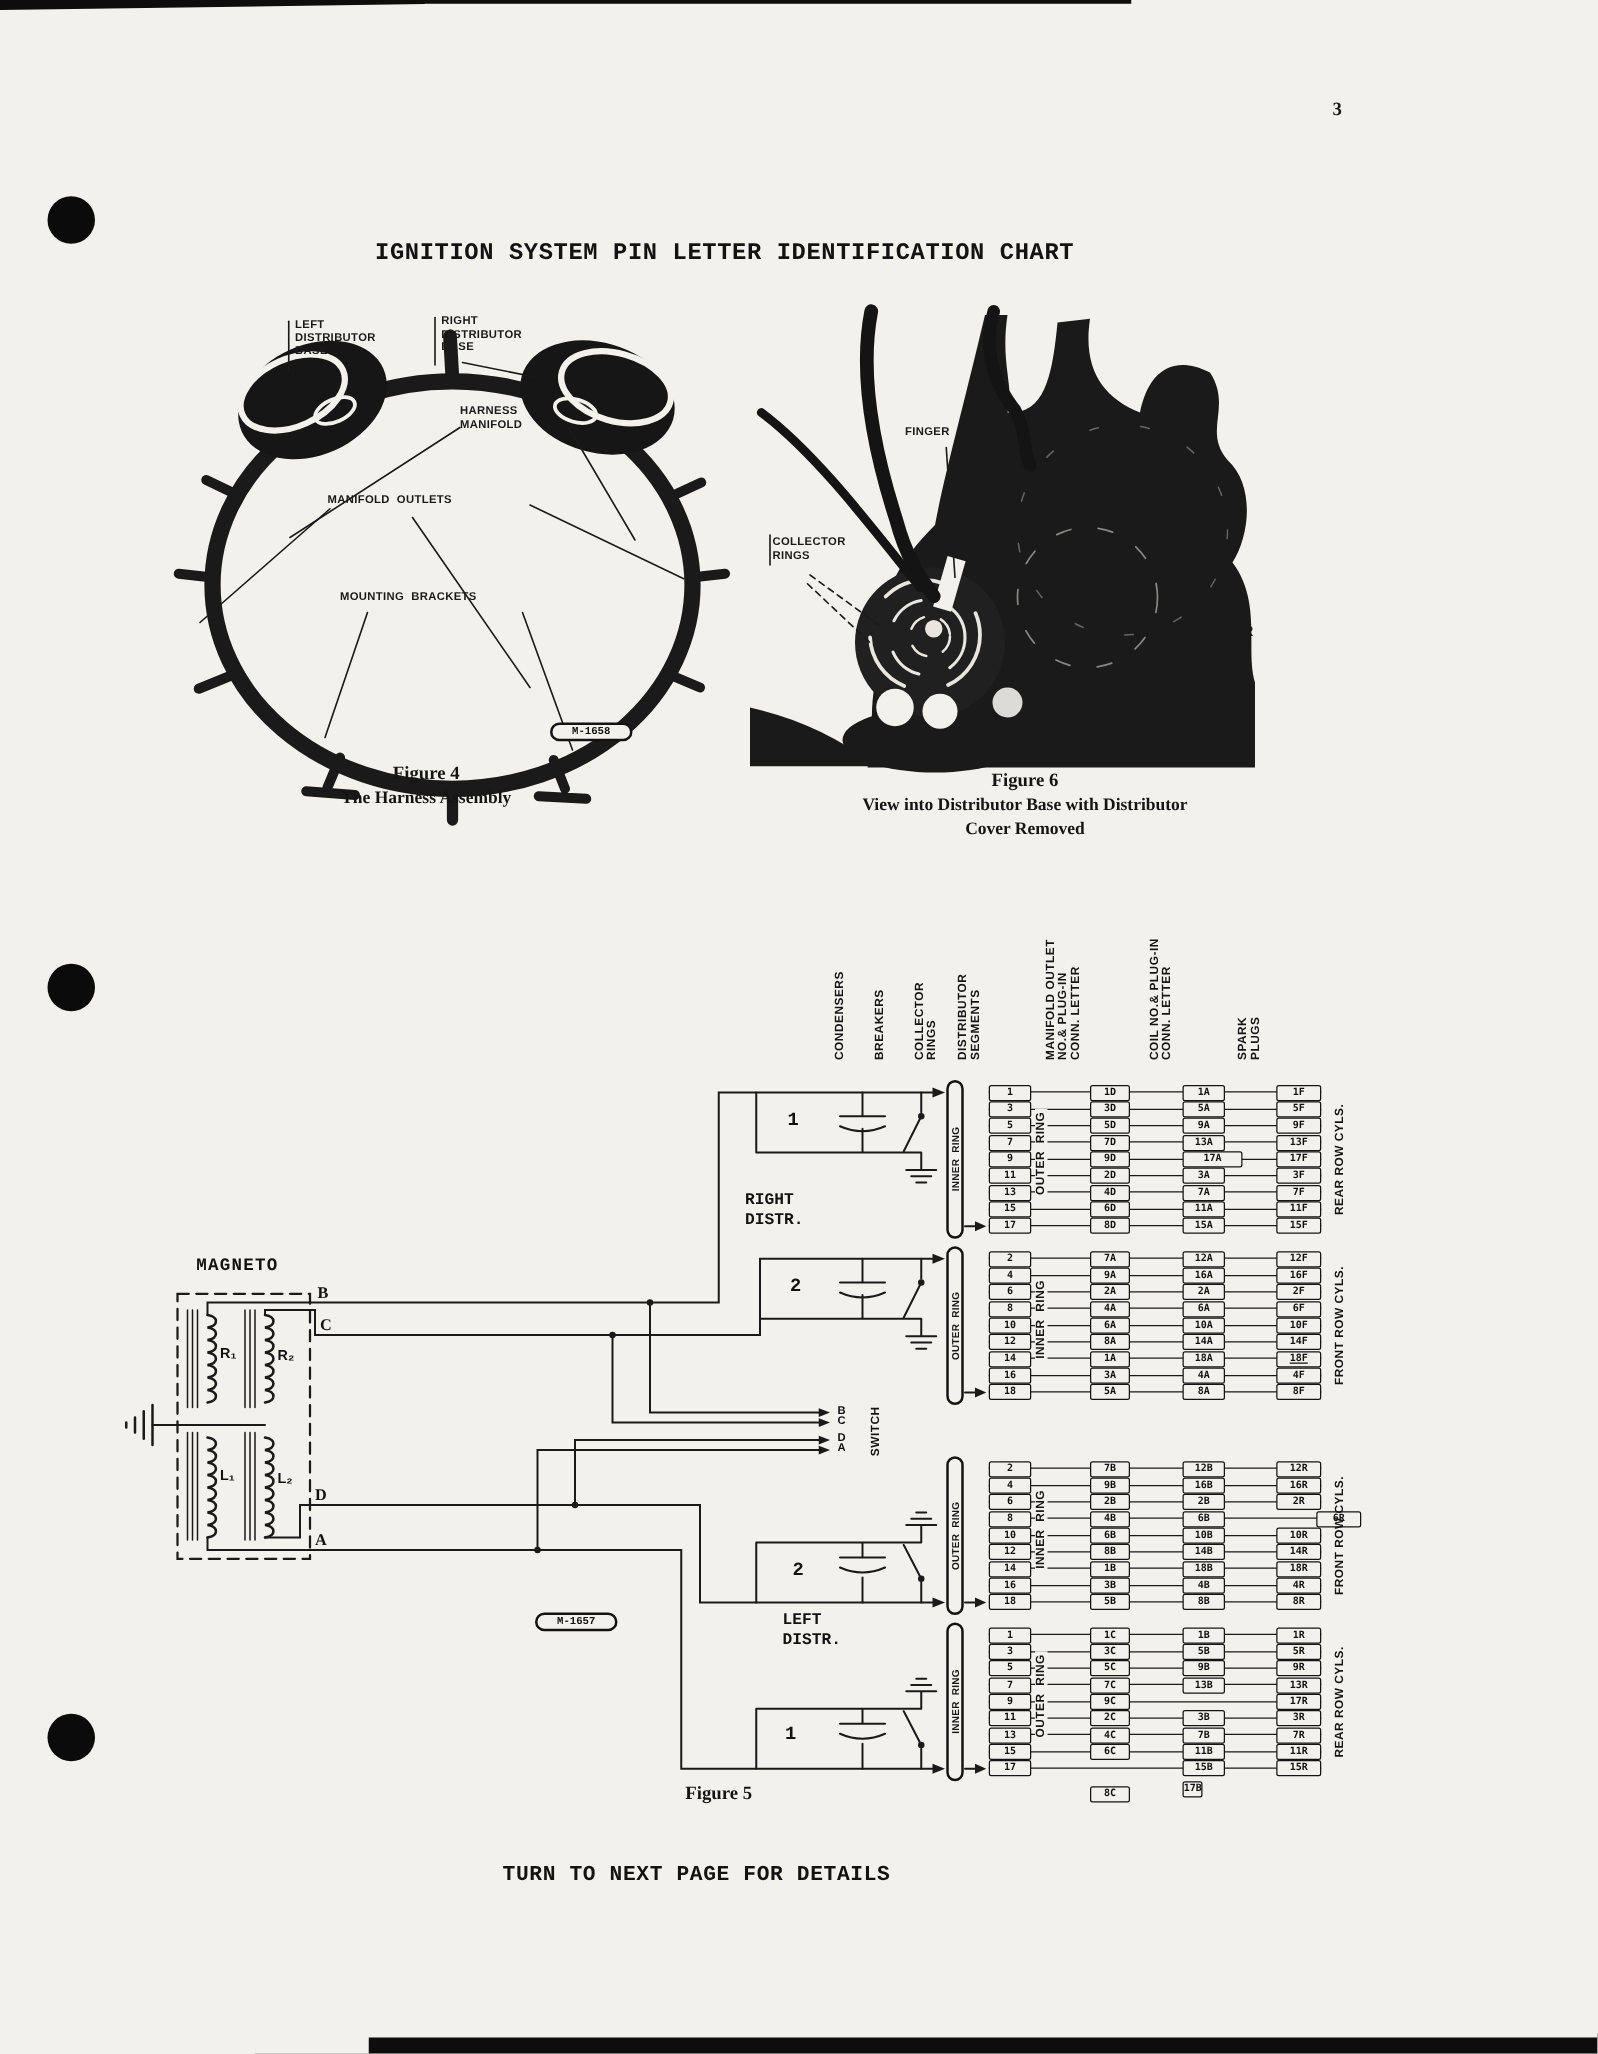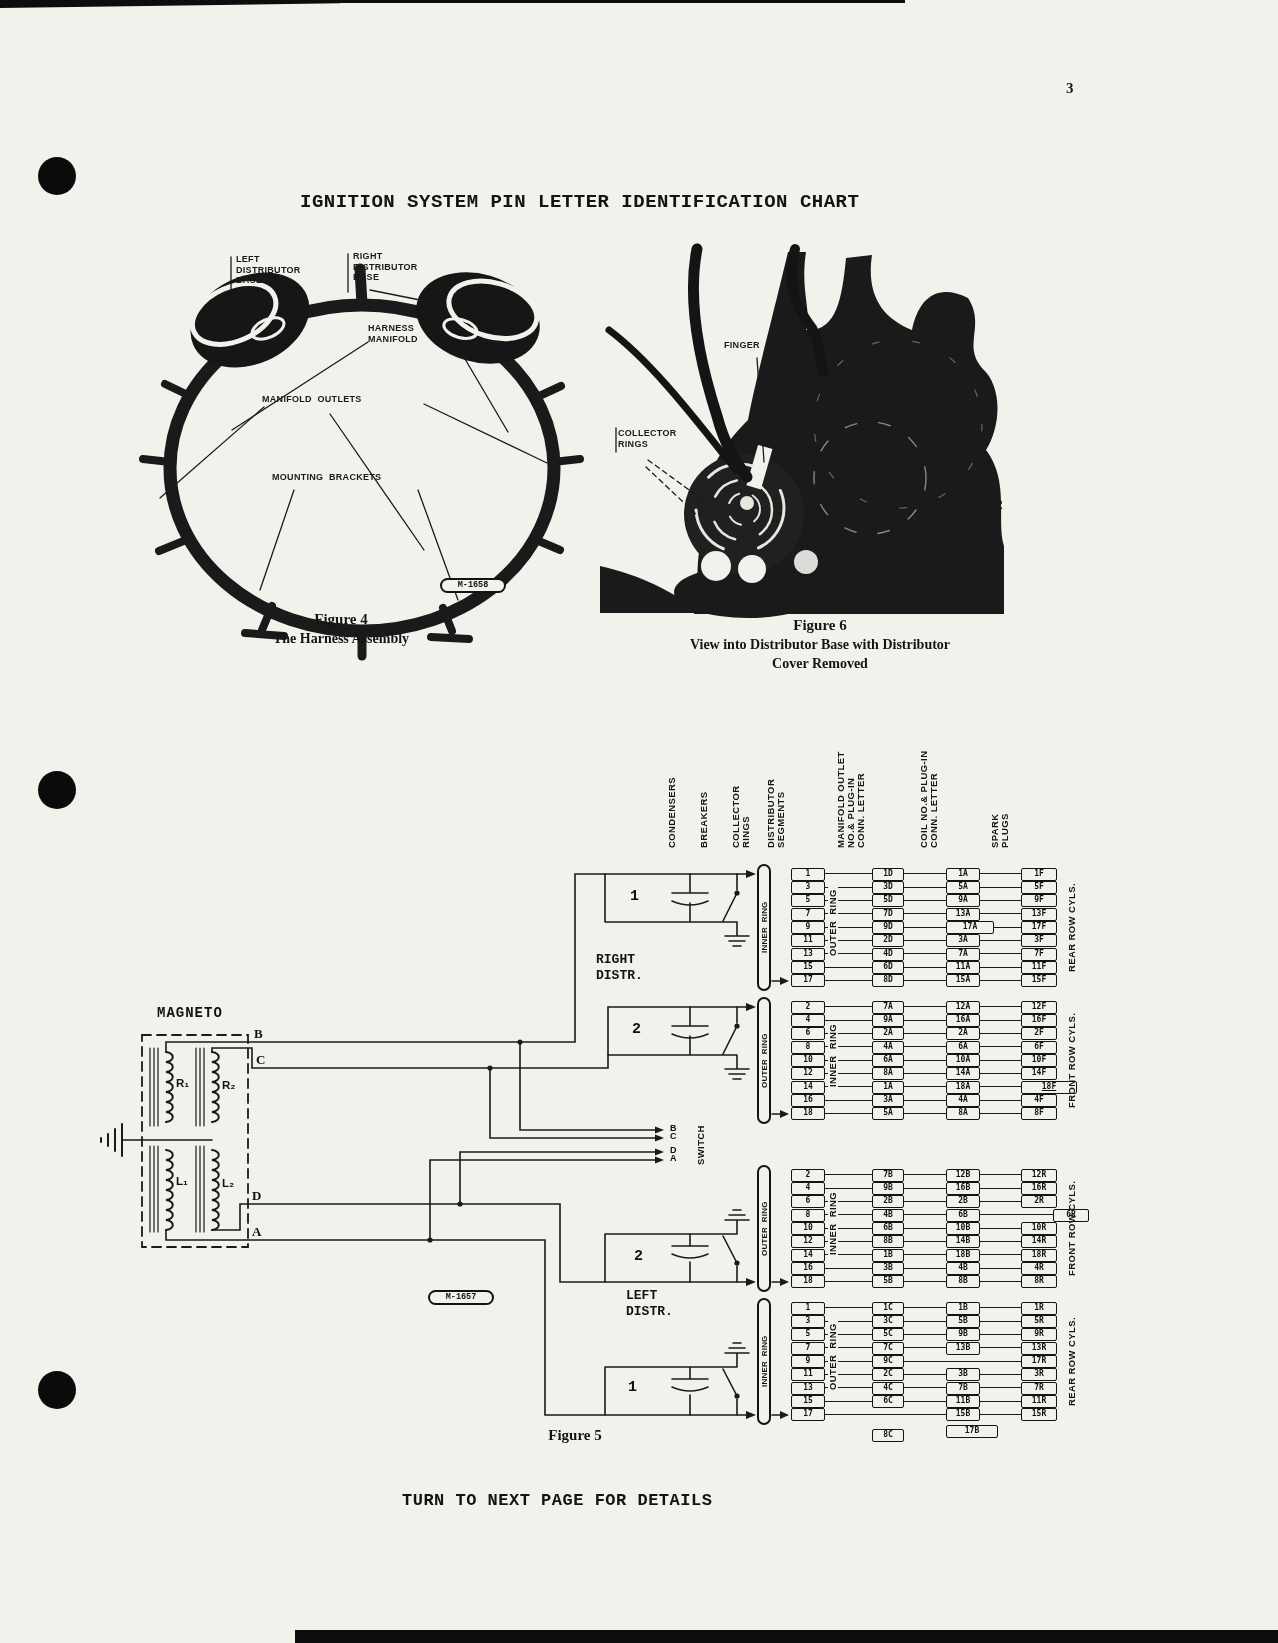--- a/index.html
+++ b/index.html
@@ -288,21 +288,21 @@
       <div class="pbox" style="left: 1021px; top: 1053.9px; width: 36px;">10F</div>
       <div class="rline" style="left: 791px; top: 1073.05px; width: 266px;"></div>
       <div class="pbox" style="left: 791px; top: 1067.25px; width: 34px;">12</div>
       <div class="pbox" style="left: 872px; top: 1067.25px; width: 32px;">8A</div>
       <div class="pbox" style="left: 946px; top: 1067.25px; width: 34px;">14A</div>
       <div class="pbox" style="left: 1021px; top: 1067.25px; width: 36px;">14F</div>
       <div class="rline" style="left: 791px; top: 1086.4px; width: 266px;"></div>
       <div class="pbox" style="left: 791px; top: 1080.6px; width: 34px;">14</div>
       <div class="pbox" style="left: 872px; top: 1080.6px; width: 32px;">1A</div>
       <div class="pbox" style="left: 946px; top: 1080.6px; width: 34px;">18A</div>
-      <div class="pbox" style="left: 1021px; top: 1080.6px; width: 56px; text-decoration: underline;">18F</div>
+      <div class="pbox" style="left: 1021px; top: 1080.6px; width: 36px; text-decoration: underline;">18F</div>
       <div class="rline" style="left: 791px; top: 1099.75px; width: 266px;"></div>
       <div class="pbox" style="left: 791px; top: 1093.95px; width: 34px;">16</div>
       <div class="pbox" style="left: 872px; top: 1093.95px; width: 32px;">3A</div>
       <div class="pbox" style="left: 946px; top: 1093.95px; width: 34px;">4A</div>
       <div class="pbox" style="left: 1021px; top: 1093.95px; width: 36px;">4F</div>
       <div class="rline" style="left: 791px; top: 1113.1px; width: 266px;"></div>
       <div class="pbox" style="left: 791px; top: 1107.3px; width: 34px;">18</div>
       <div class="pbox" style="left: 872px; top: 1107.3px; width: 32px;">5A</div>
       <div class="pbox" style="left: 946px; top: 1107.3px; width: 34px;">8A</div>
       <div class="pbox" style="left: 1021px; top: 1107.3px; width: 36px;">8F</div>
@@ -377,21 +377,21 @@
       <div class="pbox" style="left: 946px; top: 1328.2px; width: 34px;">9B</div>
       <div class="pbox" style="left: 1021px; top: 1328.2px; width: 36px;">9R</div>
       <div class="rline" style="left: 791px; top: 1347.35px; width: 266px;"></div>
       <div class="pbox" style="left: 791px; top: 1341.55px; width: 34px;">7</div>
       <div class="pbox" style="left: 872px; top: 1341.55px; width: 32px;">7C</div>
       <div class="pbox" style="left: 946px; top: 1341.55px; width: 34px;">13B</div>
       <div class="pbox" style="left: 1021px; top: 1341.55px; width: 36px;">13R</div>
       <div class="rline" style="left: 791px; top: 1360.7px; width: 266px;"></div>
       <div class="pbox" style="left: 791px; top: 1354.9px; width: 34px;">9</div>
       <div class="pbox" style="left: 872px; top: 1354.9px; width: 32px;">9C</div>
-      <div class="pbox" style="left: 946px; top: 1425px; width: 52px;">17B</div>
+      <div class="pbox" style="left: 946px; top: 1425px; width: 16px;">17B</div>
       <div class="pbox" style="left: 1021px; top: 1354.9px; width: 36px;">17R</div>
       <div class="rline" style="left: 791px; top: 1374.05px; width: 266px;"></div>
       <div class="pbox" style="left: 791px; top: 1368.25px; width: 34px;">11</div>
       <div class="pbox" style="left: 872px; top: 1368.25px; width: 32px;">2C</div>
       <div class="pbox" style="left: 946px; top: 1368.25px; width: 34px;">3B</div>
       <div class="pbox" style="left: 1021px; top: 1368.25px; width: 36px;">3R</div>
       <div class="rline" style="left: 791px; top: 1387.4px; width: 266px;"></div>
       <div class="pbox" style="left: 791px; top: 1381.6px; width: 34px;">13</div>
       <div class="pbox" style="left: 872px; top: 1381.6px; width: 32px;">4C</div>
       <div class="pbox" style="left: 946px; top: 1381.6px; width: 34px;">7B</div>

